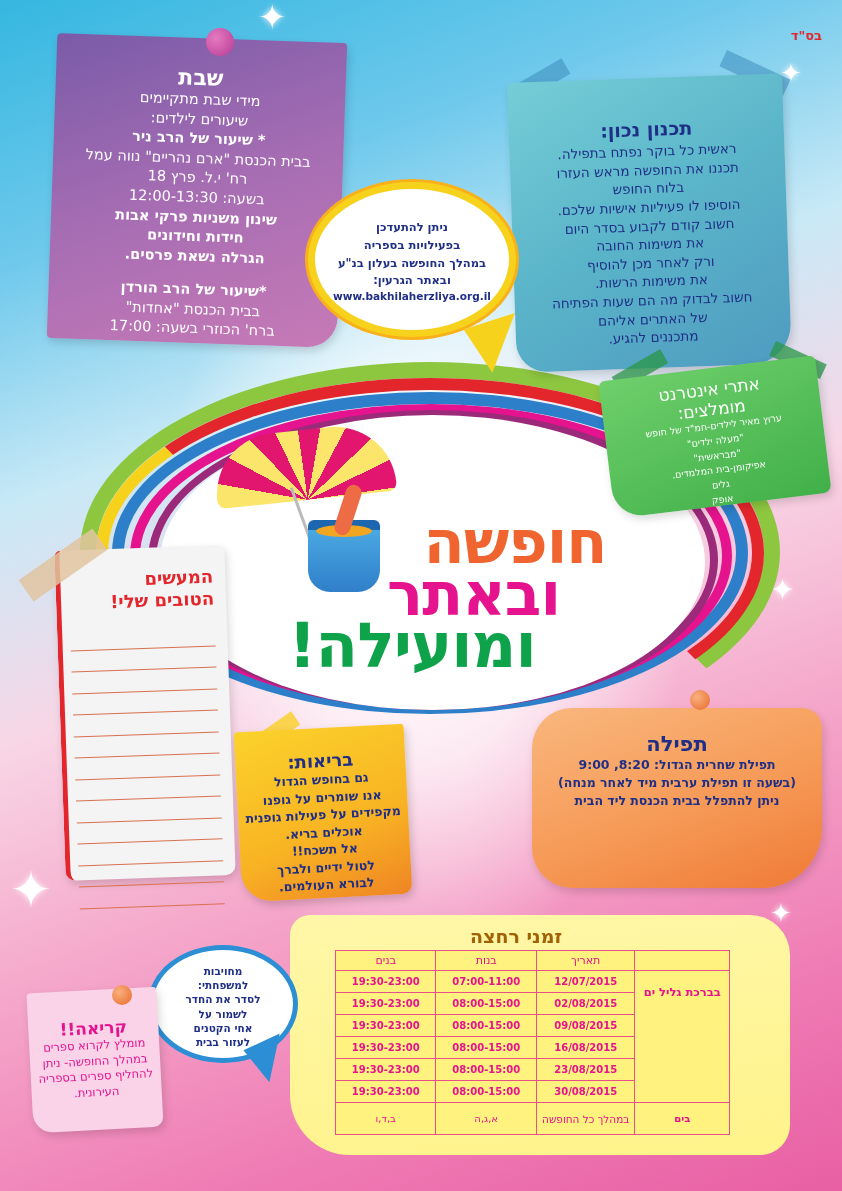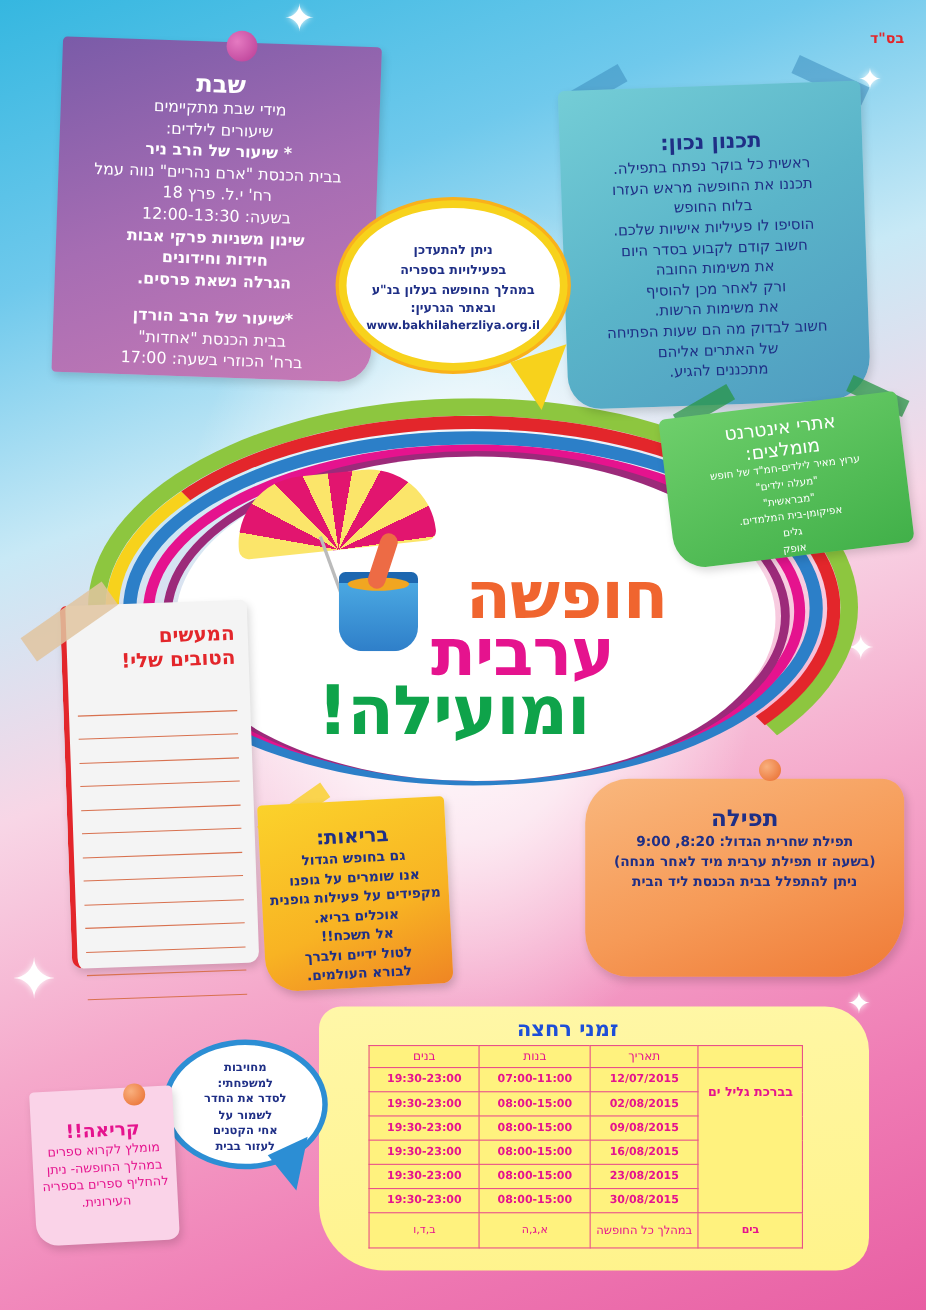--- a/index.html
+++ b/index.html
@@ -143,21 +143,21 @@
   }
   .note-prayer .title { font-size: 21px; font-weight: bold; }
   .note-prayer .line { font-size: 12.5px; font-weight: bold; line-height: 1.45; }
 
   
   .bath-wrap {
     top: 915px; left: 290px; width: 500px; height: 240px;
     background: linear-gradient(175deg, #fff7a8 0%, #fff38a 100%);
     border-radius: 20px 40px 30px 60px;
   }
-  .bath-title { top: 925px; left: 336px; width: 360px; text-align: center; color: #1d4ed8; font-size: 19px; font-weight: bold; }
+  .bath-title { top: 925px; left: 336px; width: 360px; text-align: center; color: #a16207; font-size: 19px; font-weight: bold; }
   .bath-table {
     top: 950px; left: 335px; width: 395px;
     border-collapse: collapse; direction: rtl;
     background: #fff27e;
   }
   .bath-table td, .bath-table th {
     border: 1.5px solid #e9508a; color: #e5138e;
     font-size: 10px; font-weight: bold; text-align: center; height: 22px;
     font-family: "DejaVu Sans", sans-serif;
   }
@@ -205,21 +205,21 @@
 <div class="rainbow-ring" style="top:410px;left:148px;width:570px;height:300px;border-width:8px;border-color:#9c2a7a;"></div>
 
 <div class="abs oval"></div>
 <div class="abs umbrella"></div>
 <div class="abs pole"></div>
 <div class="abs bucket"></div>
 <div class="abs sand"></div>
 <div class="abs shovel"></div>
 
 <div class="abs headline h1">חופשה</div>
-<div class="abs headline h2">ערבית</div>
+<div class="abs headline h2">ובאתר</div>
 <div class="abs headline h3">ומועילה!</div>
 
 <div class="abs note-shabbat">
   <div class="title">שבת</div>
   <div class="line">מידי שבת מתקיימים</div>
   <div class="line">שיעורים לילדים:</div>
   <div class="line bold">* שיעור של הרב ניר</div>
   <div class="line">בבית הכנסת "ארם נהריים" נווה עמל</div>
   <div class="line">רח' י.ל. פרץ 18</div>
   <div class="line">בשעה: 12:00-13:30</div>

